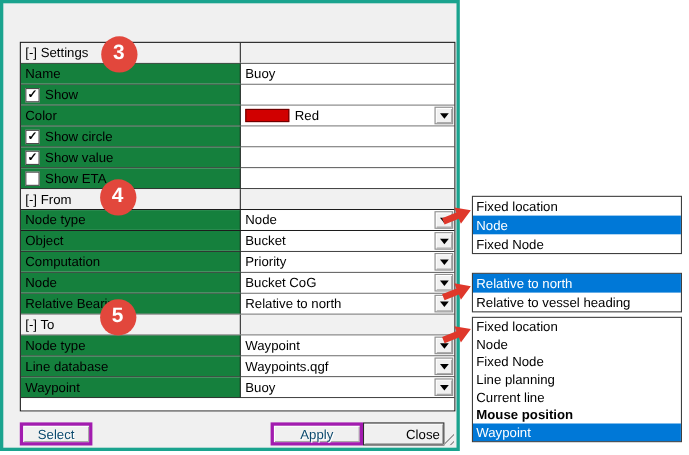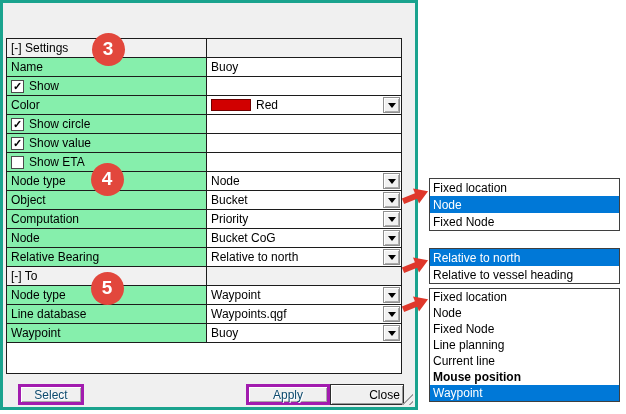--- a/index.html
+++ b/index.html
@@ -15,26 +15,26 @@
   .titlebar{position:absolute;left:0;top:0;right:0;height:30px;background:#ffffff;}
   .title-icon{position:absolute;left:9px;top:7px;width:17px;height:17px;}
   .title-text{position:absolute;left:33px;top:7px;font-size:13px;color:#000;white-space:nowrap;}
   .win-btn{position:absolute;top:0;width:30px;height:30px;display:flex;align-items:center;justify-content:center;font-size:13px;color:#111;}
   .win-btn.min{left:280px;font-size:12px;}
   .win-btn.max{left:329px;}
   .max-box{width:9px;height:9px;border:1px solid #c3c3c3;background:#fff;}
   .win-btn.close{left:375px;font-size:14px;}
   
   .ptable{
-    position:absolute;left:3px;top:35px;width:396px;height:336px;
+    position:absolute;left:15px;top:35px;width:396px;height:336px;
     background:#ffffff;border:1px solid #1c1c1c;box-sizing:border-box;overflow:hidden;
   }
   .prow{display:flex;height:19px;box-sizing:border-box;border-bottom:1px solid #1c1c1c;position:relative;}
   .cell{box-sizing:border-box;display:flex;align-items:center;font-size:12px;overflow:hidden;white-space:nowrap;}
-  .label-cell{width:200px;border-right:1px solid #1c1c1c;background:#86efac;padding-left:4px;}
+  .label-cell{width:200px;border-right:1px solid #1c1c1c;background:#15803d;padding-left:4px;}
   .value-cell{flex:1;background:#ffffff;padding-left:4px;position:relative;}
   .prow.section .label-cell,.prow.section .value-cell{background:#f1f1f1;}
   .prow.filler{border-bottom:none;height:12px;}
   .prow.filler .fill{flex:1;background:#fff;}
   .cb{
     width:13px;height:13px;background:#fff;border:1px solid #4a4a4a;margin-right:5px;margin-left:0px;
     display:flex;align-items:center;justify-content:center;font-size:11px;font-weight:bold;color:#000;line-height:1;
     flex:0 0 13px;box-sizing:border-box;
   }
   .swatch{width:40px;height:12px;background:#d10000;border:1px solid #6e0000;margin-right:5px;flex:0 0 40px;box-sizing:border-box;}
@@ -128,20 +128,26 @@
         <div class="cell label-cell">
           <div class="cb">✓</div>
           <div>Show value</div>
         </div>
         <div class="cell value-cell"></div>
       </div>
       <div class="prow">
         <div class="cell label-cell">
           <div class="cb"></div>
           <div>Show ETA</div>
+        </div>
+        <div class="cell value-cell"></div>
+      </div>
+      <div class="prow section">
+        <div class="cell label-cell">
+          <div>[-] From</div>
         </div>
         <div class="cell value-cell"></div>
       </div>
       <div class="prow">
         <div class="cell label-cell">
           <div>Node type</div>
         </div>
         <div class="cell value-cell">
           <div>Node</div>
           <div class="dd-btn">

